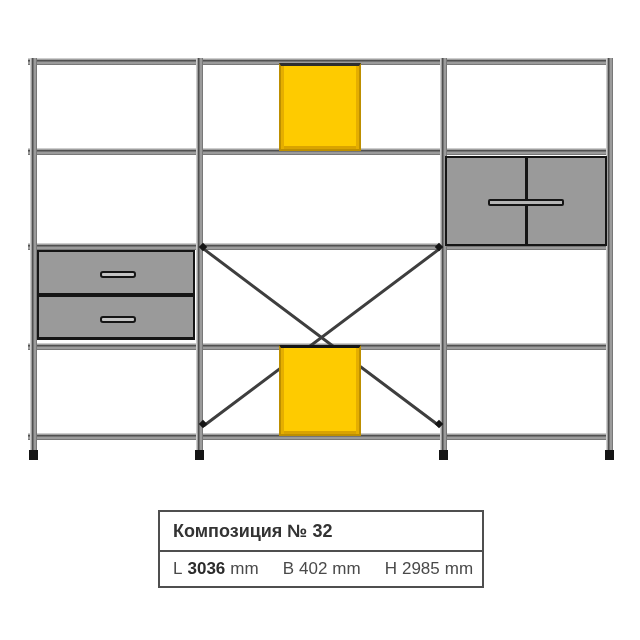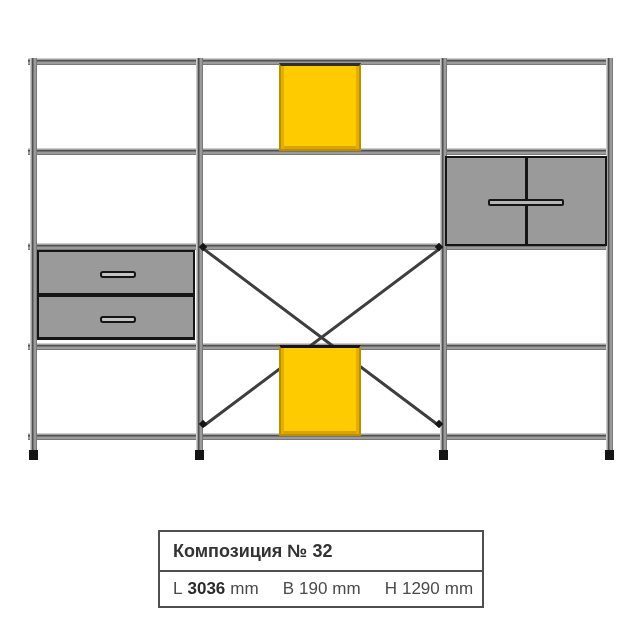--- a/index.html
+++ b/index.html
@@ -74,21 +74,20 @@
   .drawer-handle{
     position:absolute;left:61px;top:19px;width:36px;height:7px;
     background:#c4c4c4;border:2px solid var(--outline-black);
     border-radius:3px;box-sizing:border-box;
   }
   
   .spec-card{
     position:absolute;left:158px;top:510px;width:326px;
     background:#fff;border:2px solid var(--card-border);
     box-sizing:border-box;
-    margin-top:20px;
   }
   .spec-title-row{
     height:38px;display:flex;align-items:center;
     border-bottom:2px solid var(--card-border);
     padding-left:13px;
   }
   .spec-title{font-size:18px;font-weight:bold;color:#333;}
   .spec-dims-row{
     height:34px;display:flex;align-items:center;gap:24px;
     padding-left:13px;font-size:17px;color:#4a4a4a;
@@ -147,22 +146,22 @@
     <span class="spec-title">Композиция № 32</span>
   </div>
   <div class="spec-dims-row">
     <span class="dim">
       <span>L</span>
       <span class="dim-value-bold">3036</span>
       <span>mm</span>
     </span>
     <span class="dim">
       <span>B</span>
-      <span>190</span>
+      <span>402</span>
       <span>mm</span>
     </span>
     <span class="dim">
       <span>H</span>
-      <span>1290</span>
+      <span>2985</span>
       <span>mm</span>
     </span>
   </div>
 </div>
 
 </body></html>

